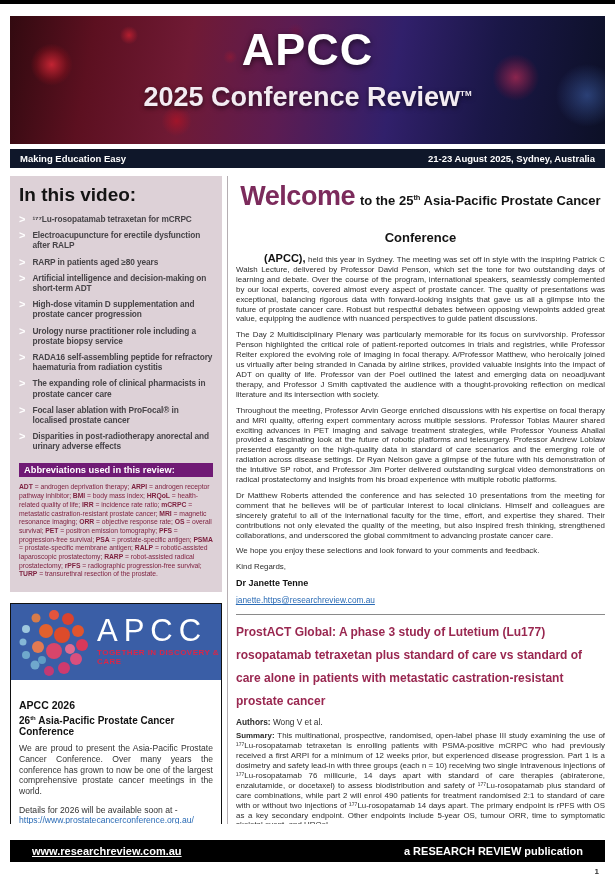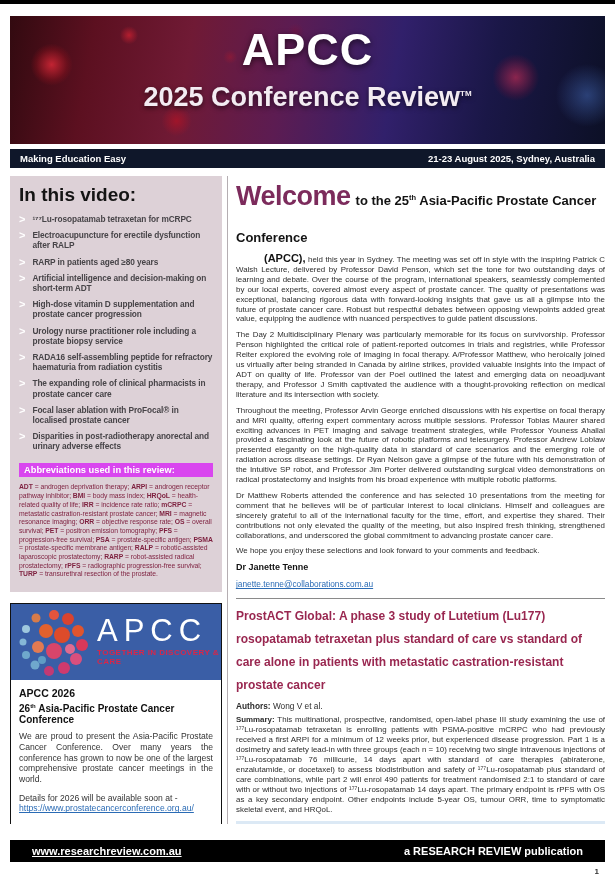--- a/index.html
+++ b/index.html
@@ -33,39 +33,39 @@
   .left-col { width:212px; flex:none; padding-right:5px; border-right:1px solid #b5aeb2; }
   .main-col { flex:1; padding-left:8px; overflow:hidden; }
 
   
   .review-box { background:#ddd1d7; padding:8px 9px 6px; }
   .review-title { font-size:19px; font-weight:bold; color:#141414; margin:0 0 8px; }
   .review-list { list-style:none; margin:0; padding:0 0 2px; }
   .rv-item { display:flex; gap:7px; margin-bottom:6px; }
   .chev { color:#fff; font-weight:bold; font-size:11px; line-height:10px; flex:none; }
   .rv-txt { font-size:8.3px; line-height:10.2px; font-weight:bold; color:#474448; letter-spacing:-0.1px; }
-  .abbrev-bar { background:#d946ef; color:#fff; font-weight:bold; font-size:9.3px; padding:2px 5px; margin:3px 0 4px; }
+  .abbrev-bar { background:#701a75; color:#fff; font-weight:bold; font-size:9.3px; padding:2px 5px; margin:3px 0 4px; }
   .abbrev-text { font-size:6.8px; line-height:8.7px; color:#7d1f3e; letter-spacing:-0.05px; text-align:left; }
 
   .apcc-box { border:1.5px solid #111; margin-top:11px; }
   .apcc-logo { background:#3a5ea6; height:76px; position:relative; overflow:hidden; }
   .globe { position:absolute; left:5px; top:1px; }
   .apcc-logo-text { position:absolute; left:86px; top:12px; }
   .apcc-word { color:#fff; font-size:31px; letter-spacing:6px; line-height:30px; font-weight:normal; }
   .apcc-tag { color:#d8274a; font-size:8.1px; font-weight:bold; letter-spacing:.4px; margin-top:2px; }
-  .apcc-body { padding:7px 8px 8px; }
+  .apcc-body { padding:19px 8px 8px; }
   .apcc-h { font-size:10.5px; font-weight:bold; margin:0 0 4px; color:#111; }
   .apcc-sub { font-size:10px; font-weight:bold; margin:0 0 6px; color:#111; }
   .apcc-sub sup { font-size:6px; }
   .apcc-p { font-size:8.6px; line-height:10.6px; text-align:justify; color:#333; margin:0 0 7px; }
   .apcc-details { font-size:8.6px; line-height:10.6px; color:#333; }
   a.link { color:#2a6bb5; text-decoration:underline; }
 
   
-  .welcome-head { margin:0 0 4px; }
+  .welcome-head { margin:0 0 4px;text-align:center; }
   .w-word { color:#7c2b5c; font-size:27px; font-weight:bold; letter-spacing:-0.5px; }
   .w-rest { color:#131313; font-size:13px; font-weight:bold; margin-left:5px; }
   .w-rest sup { font-size:7.5px; }
   .body-p { font-size:7.9px; line-height:9.9px; text-align:justify; color:#2d2d2d; margin:0 0 6px; }
   .lead-strong { font-size:11px; font-weight:bold; color:#131313;padding-left:28px; }
   .sig-name { font-size:9px; font-weight:bold; margin:1px 0 1px; color:#131313; }
   .sig-email { font-size:8.3px; }
   hr.divider { border:none; border-top:1px solid #8a8a8a; margin:7px 0 6px; }
   .article-title { color:#992750; font-size:12px; line-height:23px; font-weight:bold; margin:0 0 4px; }
   .authors { font-size:8.3px; margin:0 0 4px; }
@@ -186,24 +186,25 @@
     <div class="main-col">
       <h1 class="welcome-head"><span class="w-word">Welcome</span><span class="w-rest"><span>to the 25</span><sup>th</sup><span> Asia-Pacific Prostate Cancer Conference</span></span></h1>
 
       <p class="body-p"><strong class="lead-strong">(APCC),</strong> <span>held this year in Sydney. The meeting was set off in style with the inspiring Patrick C Walsh Lecture, delivered by Professor David Penson, which set the tone for two outstanding days of learning and debate. Over the course of the program, international speakers, seamlessly complemented by our local experts, covered almost every aspect of prostate cancer. The quality of presentations was exceptional, balancing rigorous data with forward-looking insights that gave us all a glimpse into the future of prostate cancer care. Robust but respectful debates between opposing viewpoints added great value, equipping the audience with nuanced perspectives to guide patient discussions.</span></p>
 
       <div>
           <p class="body-p">The Day 2 Multidisciplinary Plenary was particularly memorable for its focus on survivorship. Professor Penson highlighted the critical role of patient-reported outcomes in trials and registries, while Professor Reiter explored the evolving role of imaging in focal therapy. A/Professor Matthew, who heroically joined us virtually after being stranded in Canada by airline strikes, provided valuable insights into the impact of ADT on quality of life. Professor van der Poel outlined the latest and emerging data on neoadjuvant therapy, and Professor J Smith captivated the audience with a thought-provoking reflection on medical literature and its intersection with society.</p>
           <p class="body-p">Throughout the meeting, Professor Arvin George enriched discussions with his expertise on focal therapy and MRI quality, offering expert commentary across multiple sessions. Professor Tobias Maurer shared exciting advances in PET imaging and salvage treatment strategies, while Professor Youness Ahallal provided a fascinating look at the future of robotic platforms and telesurgery. Professor Andrew Loblaw presented elegantly on the high-quality data in standard of care scenarios and the emerging role of radiation across disease settings. Dr Ryan Nelson gave a glimpse of the future with his demonstration of the Intuitive SP robot, and Professor Jim Porter delivered outstanding surgical video demonstrations on radical prostatectomy and insights from his broad experience with multiple robotic platforms.</p>
           <p class="body-p">Dr Matthew Roberts attended the conference and has selected 10 presentations from the meeting for comment that he believes will be of particular interest to local clinicians. Himself and colleagues are sincerely grateful to all of the international faculty for the time, effort, and expertise they shared. Their contributions not only elevated the quality of the meeting, but also inspired fresh thinking, strengthened collaborations, and underscored the global commitment to advancing prostate cancer care.</p>
           <p class="body-p">We hope you enjoy these selections and look forward to your comments and feedback.</p>
+          <p class="body-p">Kind Regards,</p>
         </div>
 
       <p class="sig-name">Dr Janette Tenne</p>
-      <a class="link sig-email" href="#">janette.tenne@collaborations.com.au</a>
+      <a class="link sig-email" href="#">janette.https@researchreview.com.au</a>
 
       <hr class="divider">
 
       <h3 class="article-title">ProstACT Global: A phase 3 study of Lutetium (Lu177) rosopatamab tetraxetan plus standard of care vs standard of care alone in patients with metastatic castration-resistant prostate cancer</h3>
       <p class="authors"><strong>Authors: </strong><span>Wong V et al.</span></p>
       <p class="body-p"><strong>Summary: </strong><span>This multinational, prospective, randomised, open-label phase III study examining the use of ¹⁷⁷Lu-rosopatamab tetraxetan is enrolling patients with PSMA-positive mCRPC who had previously received a first ARPI for a minimum of 12 weeks prior, but experienced disease progression. Part 1 is a dosimetry and safety lead-in with three groups (each n = 10) receiving two single intravenous injections of ¹⁷⁷Lu-rosopatamab 76 millicurie, 14 days apart with standard of care therapies (abiraterone, enzalutamide, or docetaxel) to assess biodistribution and safety of ¹⁷⁷Lu-rosopatamab plus standard of care combinations, while part 2 will enrol 490 patients for treatment randomised 2:1 to standard of care with or without two injections of ¹⁷⁷Lu-rosopatamab 14 days apart. The primary endpoint is rPFS with OS as a key secondary endpoint. Other endpoints include 5-year OS, tumour ORR, time to symptomatic skeletal event, and HRQoL.</span></p>
 
       <div class="comment-box">
         <p class="body-p"><strong>Comment: </strong><span>The evolution of PSMA-targeted therapies continues to reshape the mCRPC landscape, and this phase III trial of ¹⁷⁷Lu-rosopatamab, a radio-antibody drug conjugate, with established systemic therapies is elegant and patient-centred. Importantly, the trial design is pragmatic, integrating real-world standards of care such as ARPIs and docetaxel, while asking the key question of whether layering this agent improves rPFS and OS. What is notable is the limited exposure, just two doses, suggesting a potential for durable impact without excessive cumulative toxicity. While not specifically outlined, we hope that extensive patient-reported outcome measures are being collected as these have been shown to be particularly important for treatments in this advanced stage of prostate cancer. Although results are awaited, the study reflects the confidence the field now has in PSMA as a validated therapeutic target. The challenge will be in demonstrating added benefit beyond already effective ARPI-based sequences and comparison with other radioligand studies, but if positive, this could mark another milestone in radioligand therapy.</span></p>
       </div>

